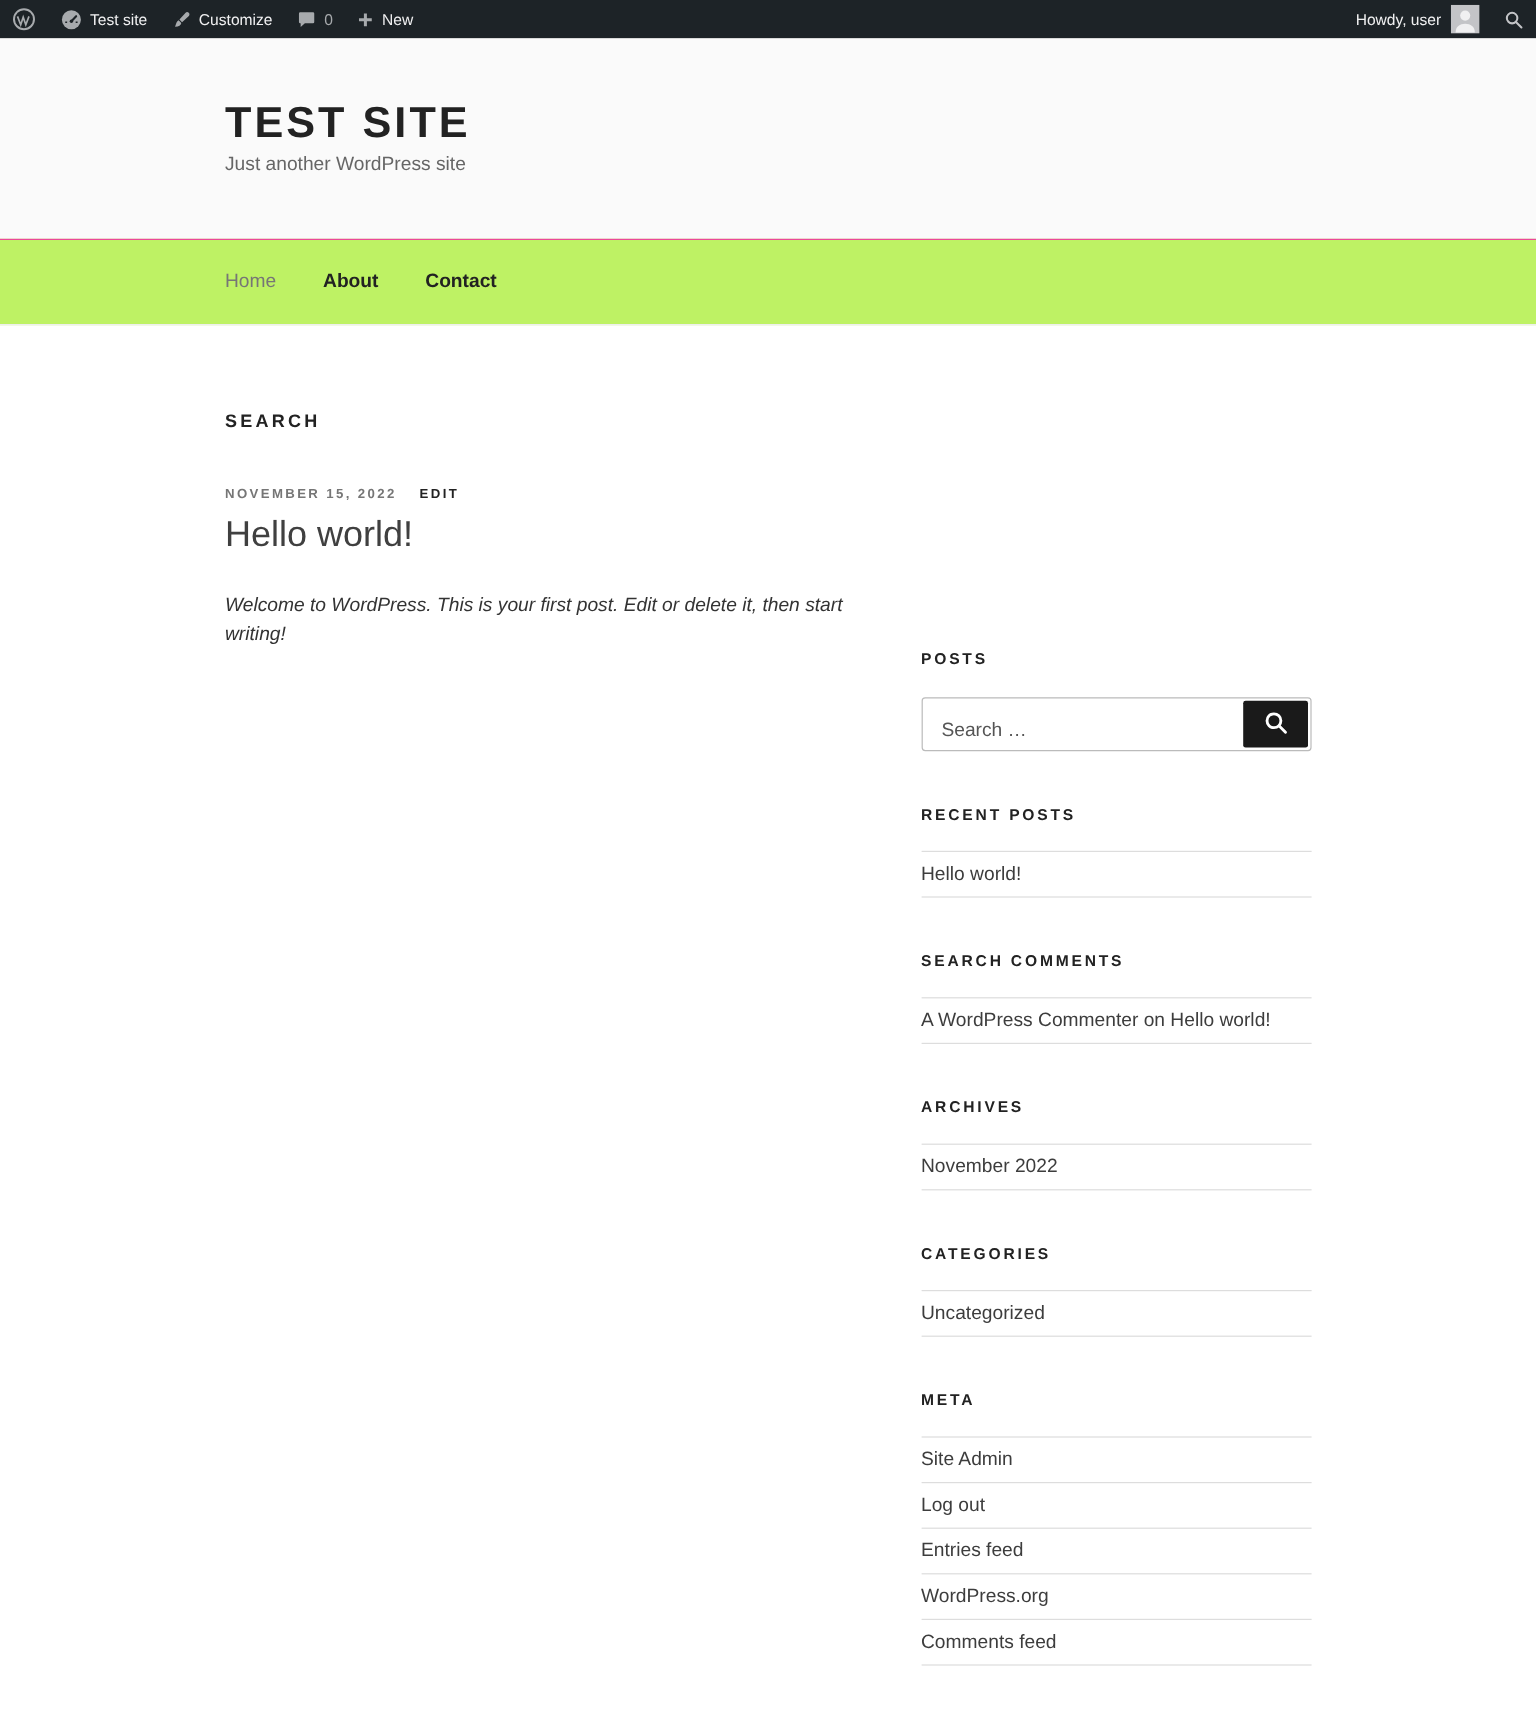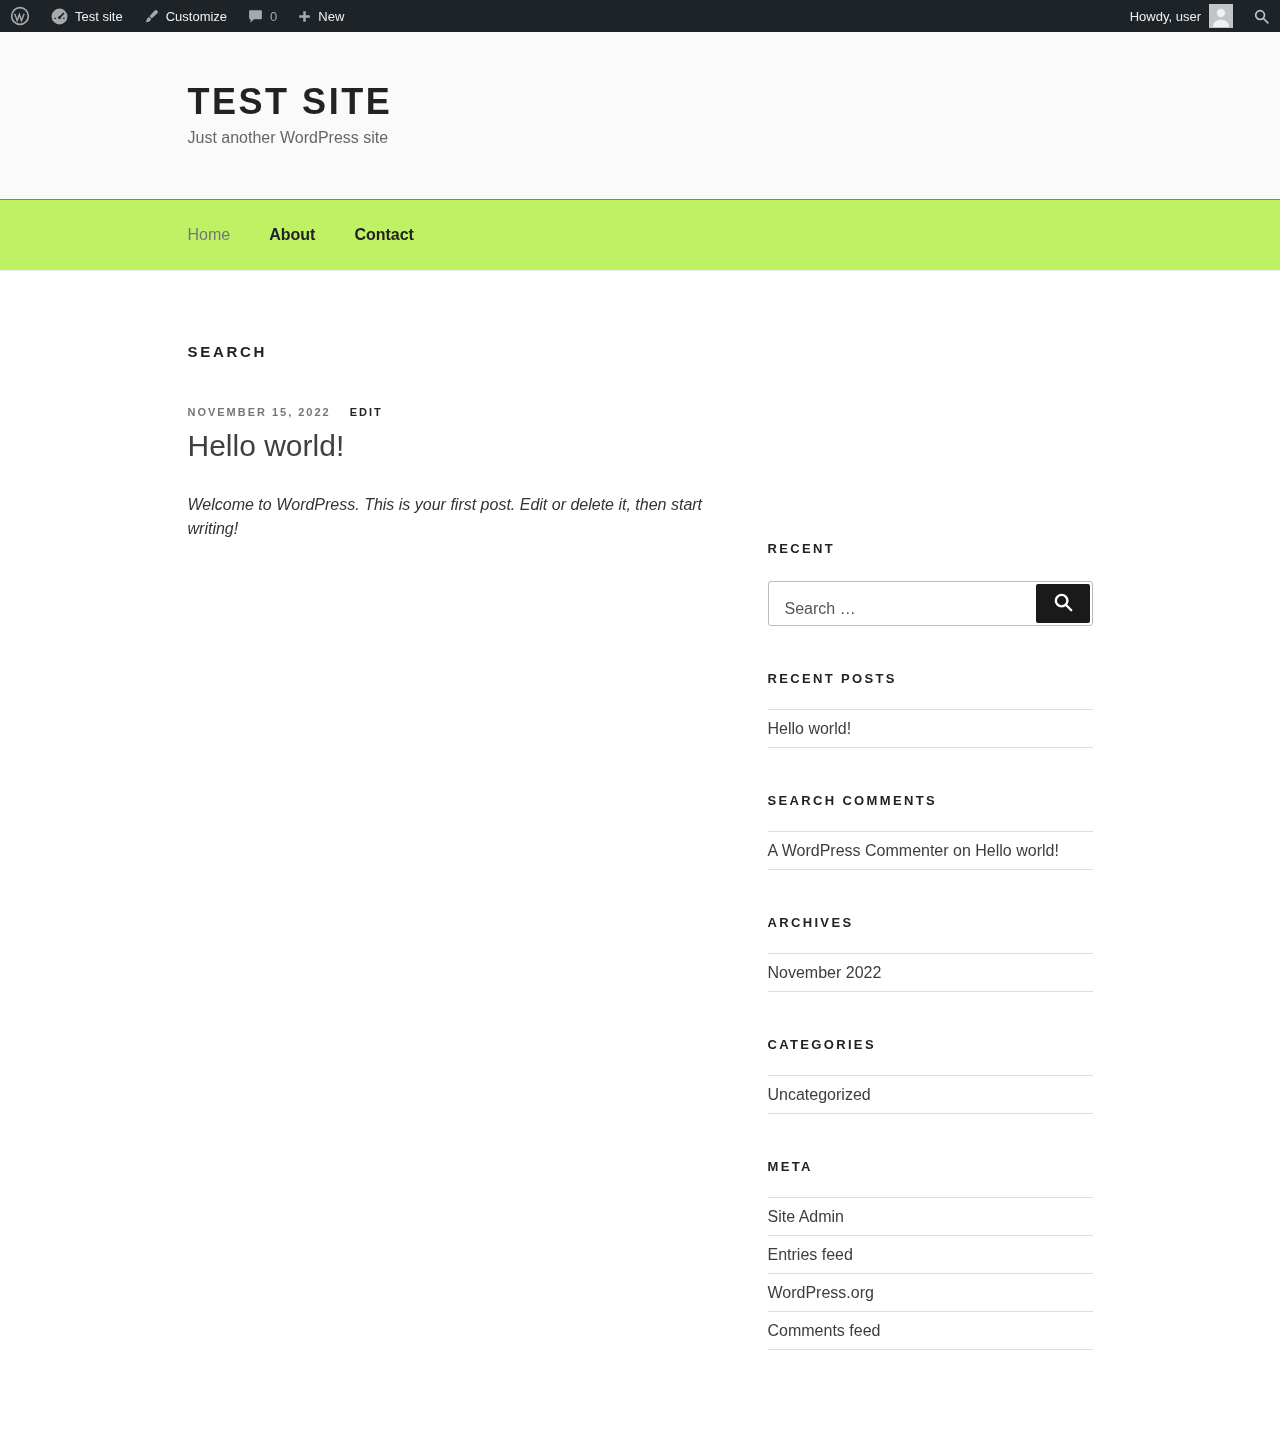--- a/index.html
+++ b/index.html
@@ -215,21 +215,21 @@
           <a class="edit-link">EDIT</a>
         </div>
         <h3 class="entry-title"><a>Hello world!</a></h3>
         <p class="entry-body">Welcome to WordPress. This is your first post. Edit or delete it, then start writing!</p>
       </article>
     </main>
 
     <aside class="sidebar-col">
 
       <section class="widget">
-        <h4 class="widget-title">RECENT</h4>
+        <h4 class="widget-title">POSTS</h4>
         <div class="search-form">
           <input class="search-input" type="text" placeholder="Search …" style="">
           <button class="search-button">
             <span><svg width="22" height="22" viewBox="0 0 24 24" fill="none" stroke="#ffffff" stroke-width="2.6" stroke-linecap="round">
                   <circle cx="10.5" cy="10.5" r="6.3"></circle>
                   <path d="M15.3 15.3L21 21"></path>
                 </svg></span>
           </button>
         </div>
       </section>
@@ -259,20 +259,21 @@
         <h4 class="widget-title">CATEGORIES</h4>
         <ul>
           <li><a>Uncategorized</a></li>
         </ul>
       </section>
 
       <section class="widget">
         <h4 class="widget-title">META</h4>
         <ul>
           <li><a>Site Admin</a></li>
+          <li><a>Log out</a></li>
           <li><a>Entries feed</a></li>
           <li><a>WordPress.org</a></li>
           <li><a>Comments feed</a></li>
         </ul>
       </section>
 
     </aside>
   </div>
 </div>
 

